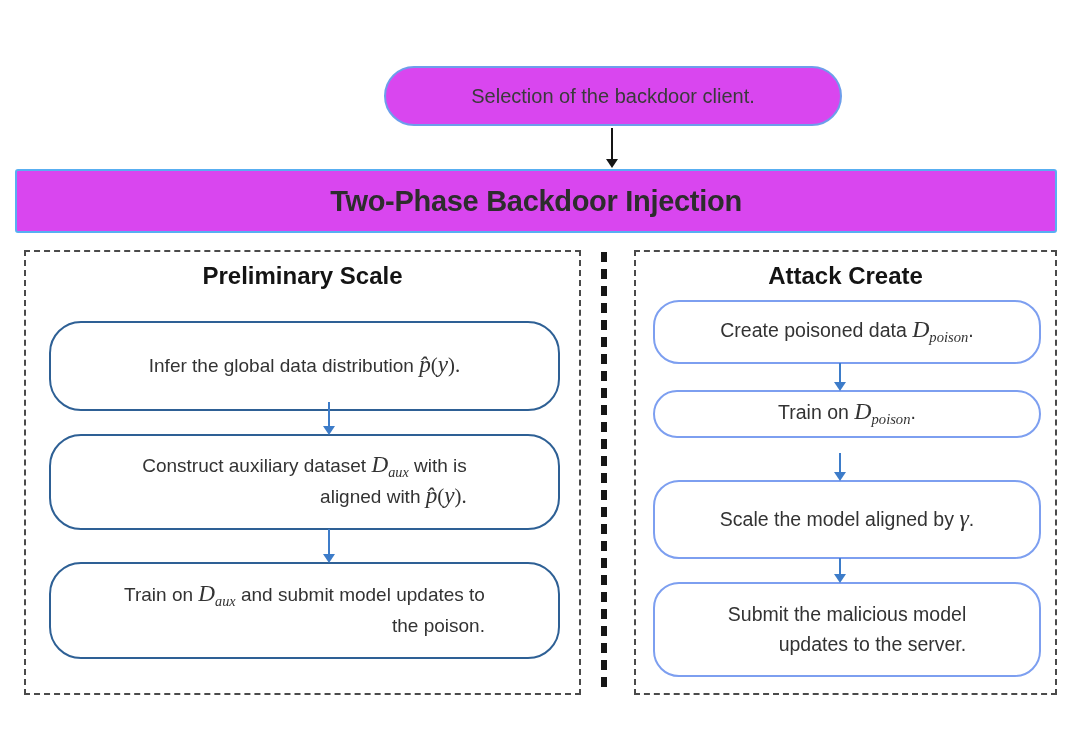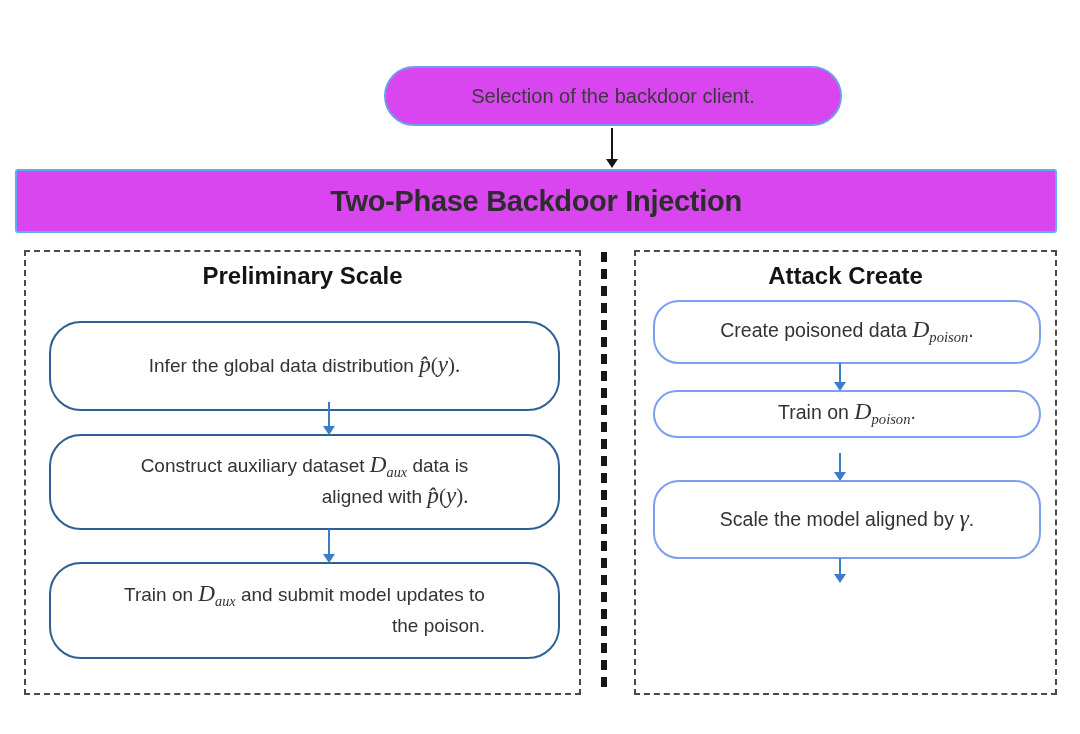--- a/index.html
+++ b/index.html
@@ -83,21 +83,21 @@
     <div class="step step-left" style="top:60px;height:90px;margin-top:9px;">
       <span><span class="seg-text">Infer the global data distribution </span><span class="seg-math">p̂</span><span class="seg-mrm">(</span><span class="seg-math">y</span><span class="seg-mrm">).</span></span>
     </div>
 
     <div class="varrow arrow-blue" style="left:296px;top:150px;height:33px;">
       <i class="shaft"></i>
       <i class="head"></i>
     </div>
 
     <div class="step step-left" style="top:182px;height:96px;">
-      <span><span class="seg-text">Construct auxiliary dataset </span><span class="seg-math">D</span><span class="seg-msub">aux</span><span class="seg-text"> data is</span><br><span class="seg-text">aligned with </span><span class="seg-math">p̂</span><span class="seg-mrm">(</span><span class="seg-math">y</span><span class="seg-mrm">).</span></span>
+      <span><span class="seg-text">Construct auxiliary dataset </span><span class="seg-math">D</span><span class="seg-msub">aux</span><span class="seg-text"> with is</span><br><span class="seg-text">aligned with </span><span class="seg-math">p̂</span><span class="seg-mrm">(</span><span class="seg-math">y</span><span class="seg-mrm">).</span></span>
     </div>
 
     <div class="varrow arrow-blue" style="left:296px;top:277px;height:34px;">
       <i class="shaft"></i>
       <i class="head"></i>
     </div>
 
     <div class="step step-left" style="top:310px;height:97px;">
       <span><span class="seg-text">Train on </span><span class="seg-math">D</span><span class="seg-msub">aux</span><span class="seg-text"> and submit model updates to</span><br><span class="seg-text">the poison.</span></span>
     </div>
@@ -126,15 +126,18 @@
 
     <div class="step step-right" style="top:228px;height:79px;">
       <span><span class="seg-text">Scale the model aligned by </span><span class="seg-math">γ</span><span class="seg-text">.</span></span>
     </div>
 
     <div class="varrow arrow-blue" style="left:197px;top:306px;height:25px;">
       <i class="shaft"></i>
       <i class="head"></i>
     </div>
 
+    <div class="step step-right" style="top:330px;height:95px;">
+      <span><span class="seg-text">Submit the malicious model</span><br><span class="seg-text">updates to the server.</span></span>
+    </div>
   </div>
 
 </div>
 
 </body></html>

